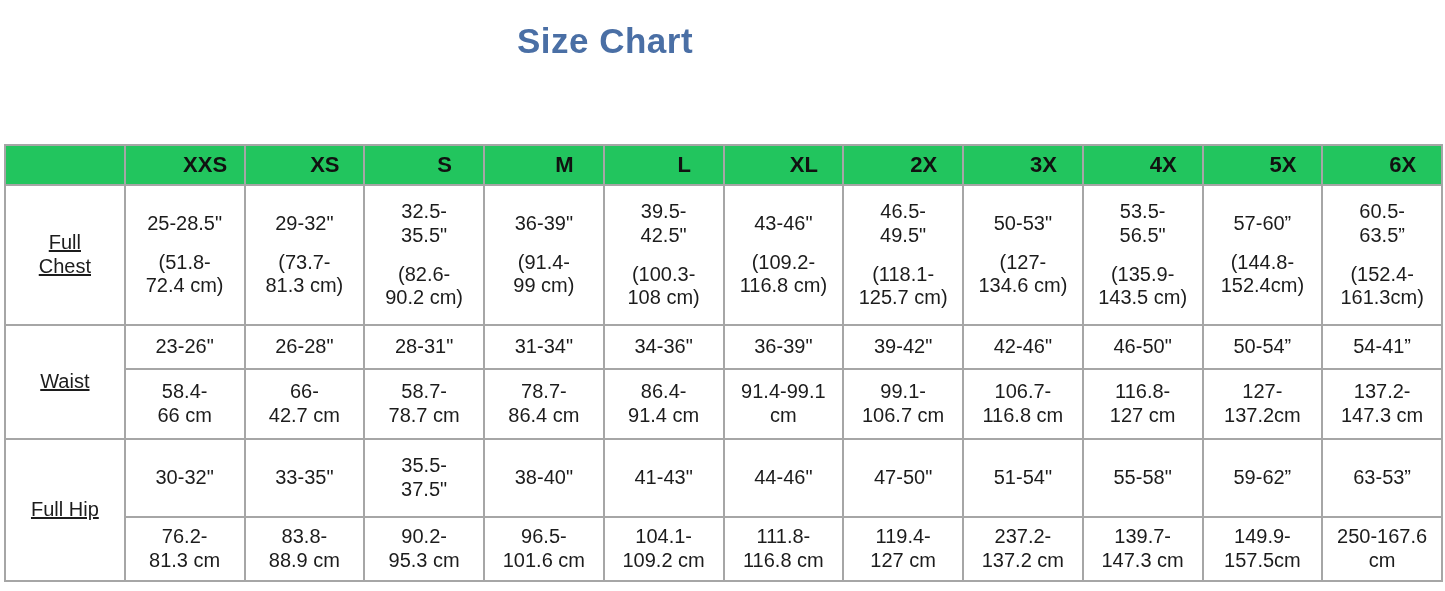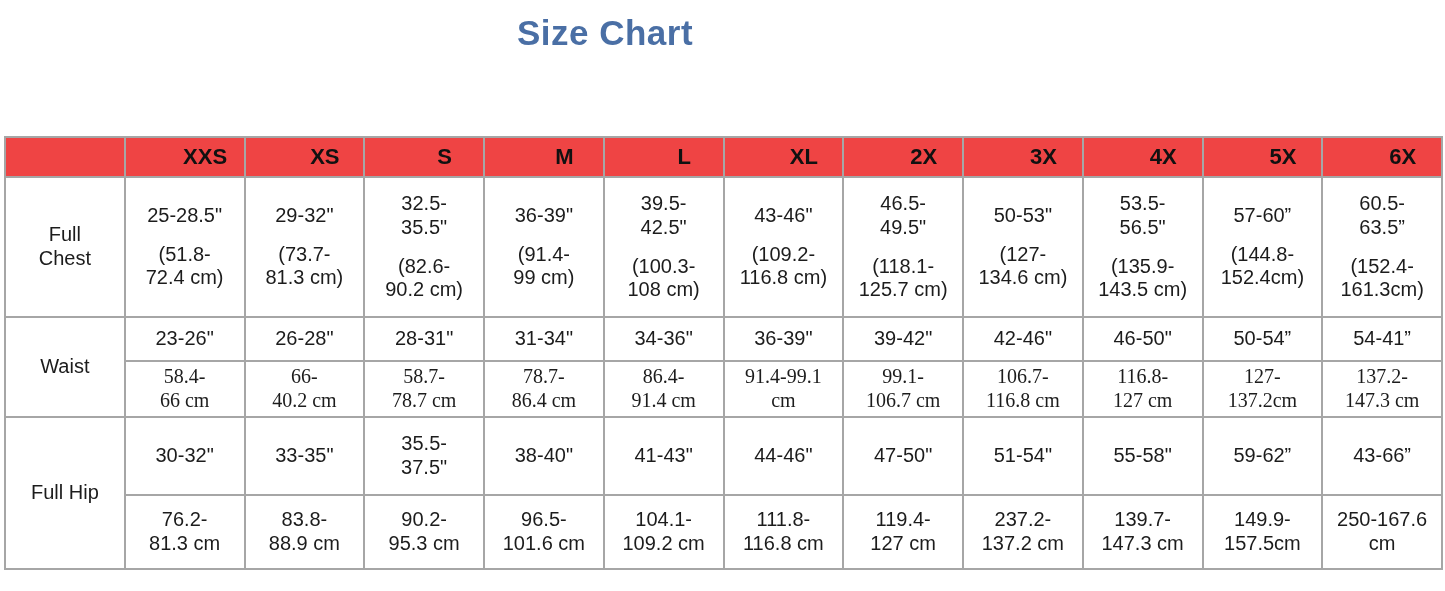--- a/index.html
+++ b/index.html
@@ -9,22 +9,22 @@
     font-family: "Liberation Sans", sans-serif;
     color: #1c1c1c;
   }
   body {
     width: 1445px;
     height: 591px;
     overflow: hidden;
   }
   .title-wrap {
     width: 1210px;
-    padding-top: 12px;
     text-align: center;
+    margin-top: 20px;
   }
   .page-title {
     display: inline-block;
     font-size: 35px;
     line-height: 1.2;
     font-weight: 700;
     color: #4a6fa5;
     letter-spacing: 0.5px;
   }
   table.size-chart {
@@ -39,35 +39,36 @@
     vertical-align: middle;
     padding: 2px 3px;
     white-space: pre-line;
     font-size: 20px;
     line-height: 1.18;
     font-weight: 400;
     overflow: hidden;
   }
   .size-chart thead tr { height: 40px; }
   .size-chart thead th {
-    background: #ef4444;
+    background: #22c55e;
     font-weight: 700;
     font-size: 22px;
     color: #111111;
     padding-left: 44px;
   }
   .row-label {
     font-weight: 400;
     font-size: 21px;
+    text-decoration: underline;
   }
   tr.row-chest   { height: 140px; }
   tr.row-waist-in{ height: 44px; }
-  tr.row-waist-cm{ height: 56px; font-family: Liberation Serif, serif; }
+  tr.row-waist-cm{ height: 70px; }
   tr.row-hip-in  { height: 78px; }
-  tr.row-hip-cm  { height: 74px; }
+  tr.row-hip-cm  { height: 64px; }
   .cm-val { margin-top: 15px; }
 </style>
 </head>
 <body>
 
 <div class="title-wrap">
   <span class="page-title">Size Chart</span>
 </div>
 
 <table class="size-chart">
@@ -130,21 +131,21 @@
       <td>39-42"</td>
       <td>42-46"</td>
       <td>46-50"</td>
       <td>50-54”</td>
       <td>54-41”</td>
     </tr>
     <tr class="row-waist-cm">
       <td>58.4-
 66 cm</td>
       <td>66-
-40.2 cm</td>
+42.7 cm</td>
       <td>58.7-
 78.7 cm</td>
       <td>78.7-
 86.4 cm</td>
       <td>86.4-
 91.4 cm</td>
       <td>91.4-99.1
 cm</td>
       <td>99.1-
 106.7 cm</td>
@@ -163,21 +164,21 @@
       <td>33-35"</td>
       <td>35.5-
 37.5"</td>
       <td>38-40"</td>
       <td>41-43"</td>
       <td>44-46"</td>
       <td>47-50"</td>
       <td>51-54"</td>
       <td>55-58"</td>
       <td>59-62”</td>
-      <td>43-66”</td>
+      <td>63-53”</td>
     </tr>
     <tr class="row-hip-cm">
       <td>76.2-
 81.3 cm</td>
       <td>83.8-
 88.9 cm</td>
       <td>90.2-
 95.3 cm</td>
       <td>96.5-
 101.6 cm</td>

